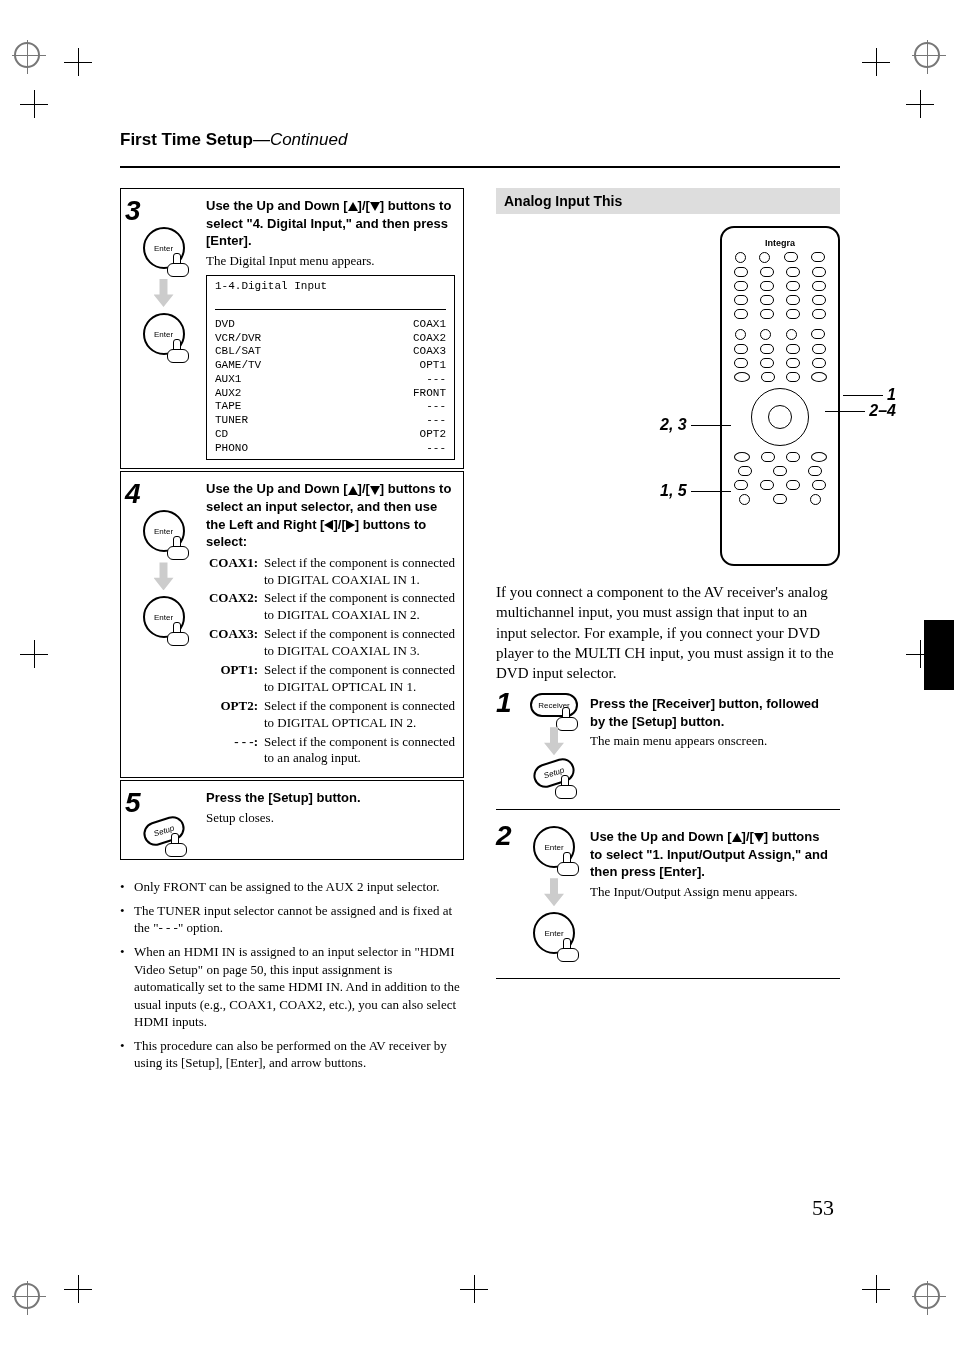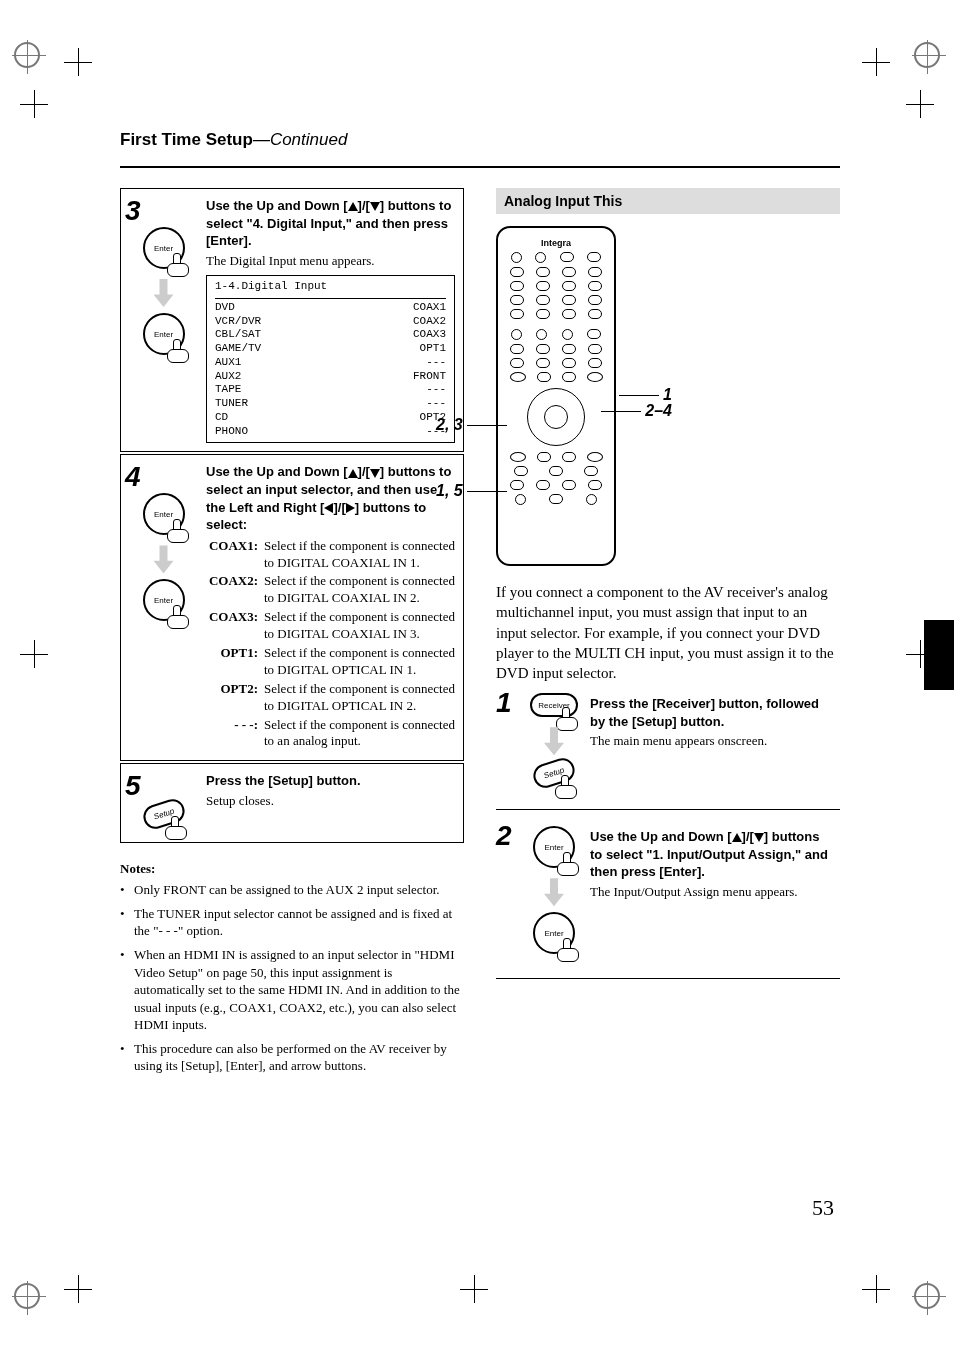--- a/index.html
+++ b/index.html
@@ -68,36 +68,36 @@
     content: ""; position: absolute; left: 6px; top: 0; width: 6px; height: 14px; border: 1px solid #000; border-radius: 3px; background: #fff;
   }
   .hand::after {
     content: ""; position: absolute; left: 0; top: 10px; width: 20px; height: 12px; border: 1px solid #000; border-radius: 6px; background: #fff;
   }
   .step-icons { display: flex; flex-direction: column; align-items: center; gap: 2px; }
   .menu-box {
     border: 1px solid #000; font-family: "Courier New", monospace; font-size: 11px;
     padding: 4px 8px; margin-top: 6px; line-height: 1.25;
   }
-  .menu-title { border-bottom: 1px solid #000; padding-bottom: 4px; margin-bottom: 2px; }
+  .menu-title { border-bottom: 1px solid #000; padding-bottom: 15px; margin-bottom: 8px; }
   .menu-row { display: flex; justify-content: space-between; white-space: pre; }
   .defs { margin-top: 4px; }
   .def-row { display: flex; margin-bottom: 2px; font-size: 13px; }
   .def-label { width: 58px; font-weight: bold; text-align: right; padding-right: 6px; }
   .def-text { flex: 1; line-height: 1.3; }
   .notes { margin-top: 18px; }
   .notes-h { font-weight: bold; font-size: 13px; margin-bottom: 4px; }
   .note-item { display: flex; font-size: 13px; line-height: 1.35; margin-bottom: 6px; }
   .note-bullet { width: 14px; flex-shrink: 0; }
   .note-text { flex: 1; }
   .section-bar {
     background: #ddd; font-family: Arial, sans-serif; font-weight: bold; font-size: 14px;
     padding: 5px 8px; margin-bottom: 12px;
   }
-  .remote-wrap { display:flex; justify-content:flex-start; align-items:center; gap:14px; margin-bottom:16px; }
+  .remote-wrap { display:flex; justify-content:flex-end; align-items:center; gap:14px; margin-bottom:16px; }
   .remote {
     width: 120px; height: 340px; border: 2px solid #000; border-radius: 14px;
     position: relative; background: #fff; padding: 6px; font-family: Arial, sans-serif; font-size: 6px;
   }
   .remote-brand { text-align:center; font-size:9px; font-weight:bold; margin-top:4px; }
   .remote-row { display:flex; justify-content:space-around; margin-top:4px; }
   .rbtn { width:14px; height:10px; border:1px solid #000; border-radius:5px; }
   .rbtn.c { border-radius:50%; width:11px; height:11px; }
   .rdial { width:58px; height:58px; border:1px solid #000; border-radius:50%; margin:6px auto; position:relative; }
   .rdial::after { content:""; position:absolute; left:50%; top:50%; transform:translate(-50%,-50%); width:22px; height:22px; border:1px solid #000; border-radius:50%; }
@@ -246,21 +246,20 @@
             </div>
           </div>
         </div>
         <div class="step-body">
           <div class="step-bold">Press the [Setup] button.</div>
           <div class="step-text">Setup closes.</div>
         </div>
       </div>
 
       <div class="notes">
-        <div class="notes-h">Notes:</div>
         <div class="note-item">
             <div class="note-bullet">•</div>
             <div class="note-text">Only FRONT can be assigned to the AUX 2 input selector.</div>
           </div>
         <div class="note-item">
             <div class="note-bullet">•</div>
             <div class="note-text">The TUNER input selector cannot be assigned and is fixed at the "- - -" option.</div>
           </div>
         <div class="note-item">
             <div class="note-bullet">•</div>

